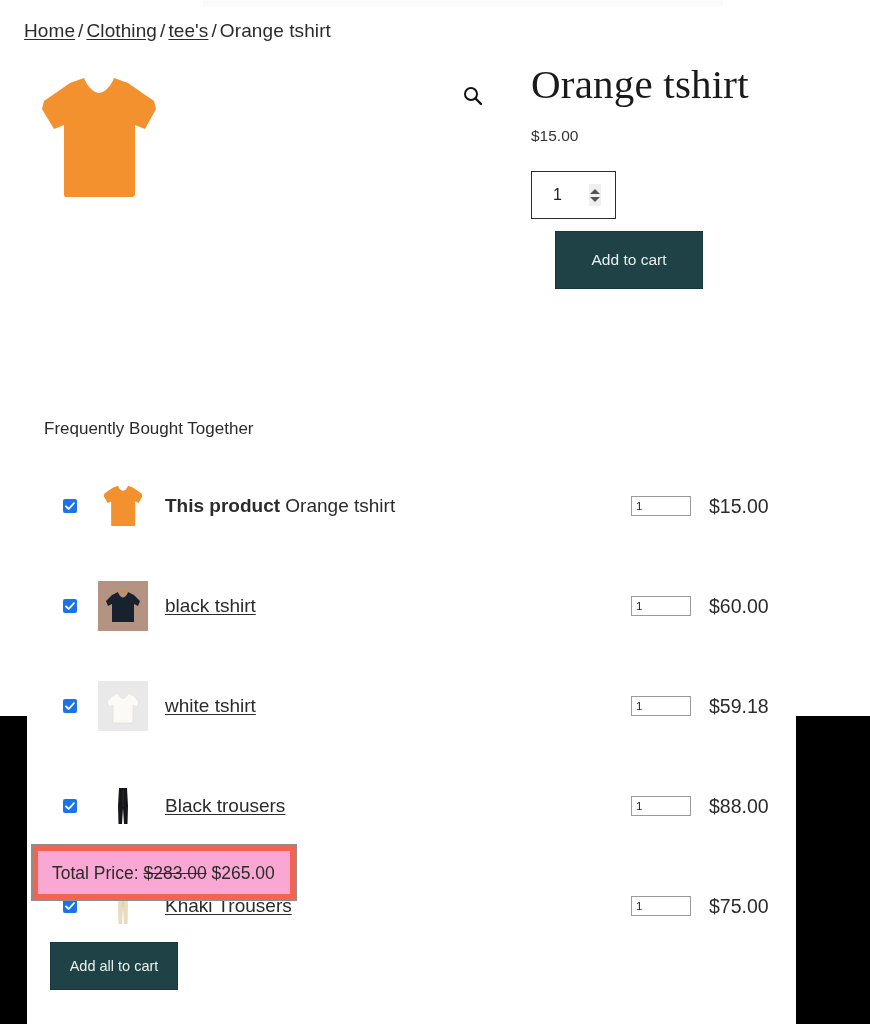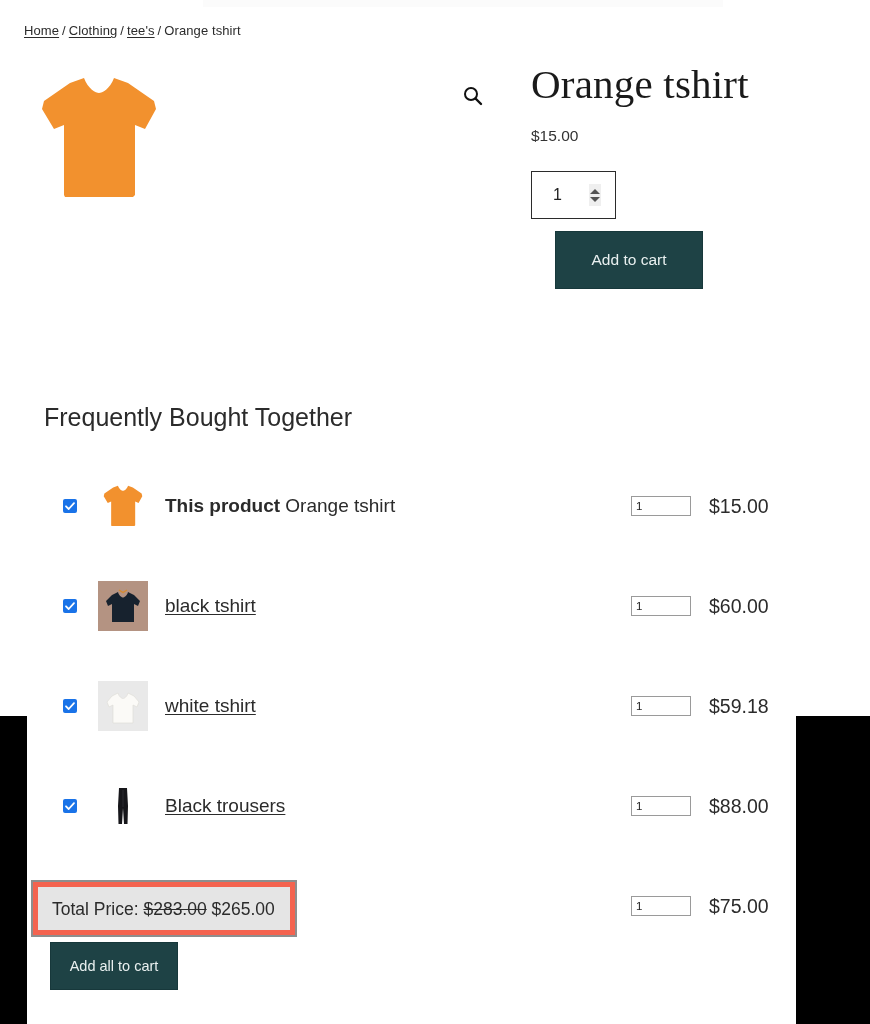--- a/index.html
+++ b/index.html
@@ -36,21 +36,21 @@
     position: absolute;
     left: 796px; top: 716px;
     width: 74px; height: 308px;
     background: #000000;
   }
 
   
   .breadcrumb {
     position: absolute;
     left: 24px; top: 20px;
-    font-size: 13px;
+    font-size: 19px;
     line-height: 22px;
     color: #2b2b2b;
     letter-spacing: .1px;
     white-space: nowrap;
   }
   .breadcrumb a {
     color: #2b2b2b;
     text-decoration: underline;
     text-underline-offset: 2px;
   }
@@ -156,22 +156,22 @@
   }
 
   
   .fbt {
     position: absolute;
     left: 0; top: 396px;
     width: 870px;
   }
   .fbt-title {
     position: absolute;
-    left: 44px; top: 4px;
-    font-size: 25px;
+    left: 44px; top: 16px;
+    font-size: 17px;
     line-height: 34px;
     font-weight: 400;
     color: #2b2b2b;
     margin: 0;
   }
   .fbt-list {
     position: absolute;
     left: 0; top: 60px;
     width: 870px;
   }
@@ -235,25 +235,25 @@
     transform: translateY(-50%);
     font-size: 19.5px;
     line-height: 24px;
     color: #2b2b2b;
     white-space: nowrap;
   }
 
   
   .total-wrap {
     position: absolute;
-    left: 33px; top: 882px;
+    left: 33px; top: 846px;
     width: 262px; height: 53px;
     box-sizing: border-box;
     border: 5px solid #f4634f;
-    background: #e5e5e5;
+    background: #f9a8d4;
     outline: 2px solid #8e8e8e;
     display: flex;
     align-items: center;
   }
   .total-text {
     padding-left: 14px;
     font-size: 17.5px;
     line-height: 22px;
     color: #2b2b2b;
     white-space: nowrap;

